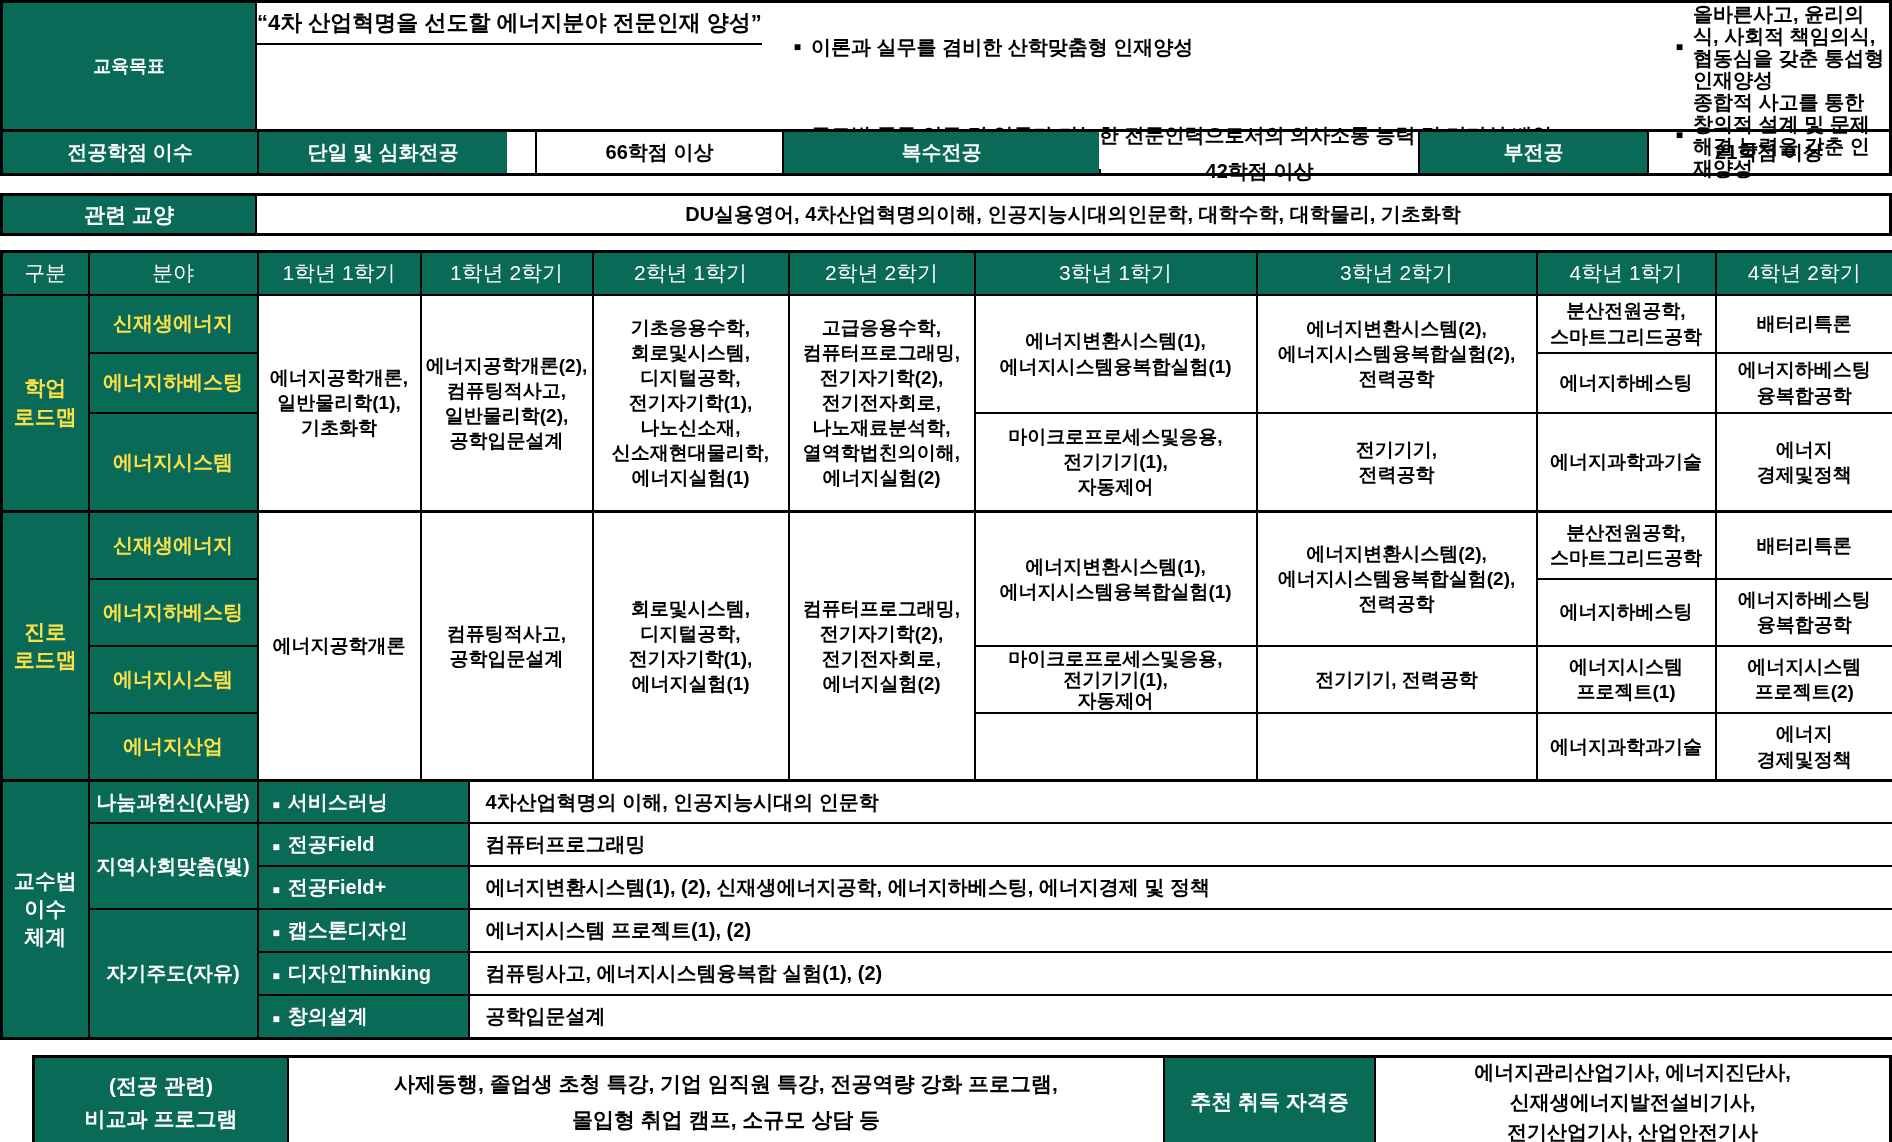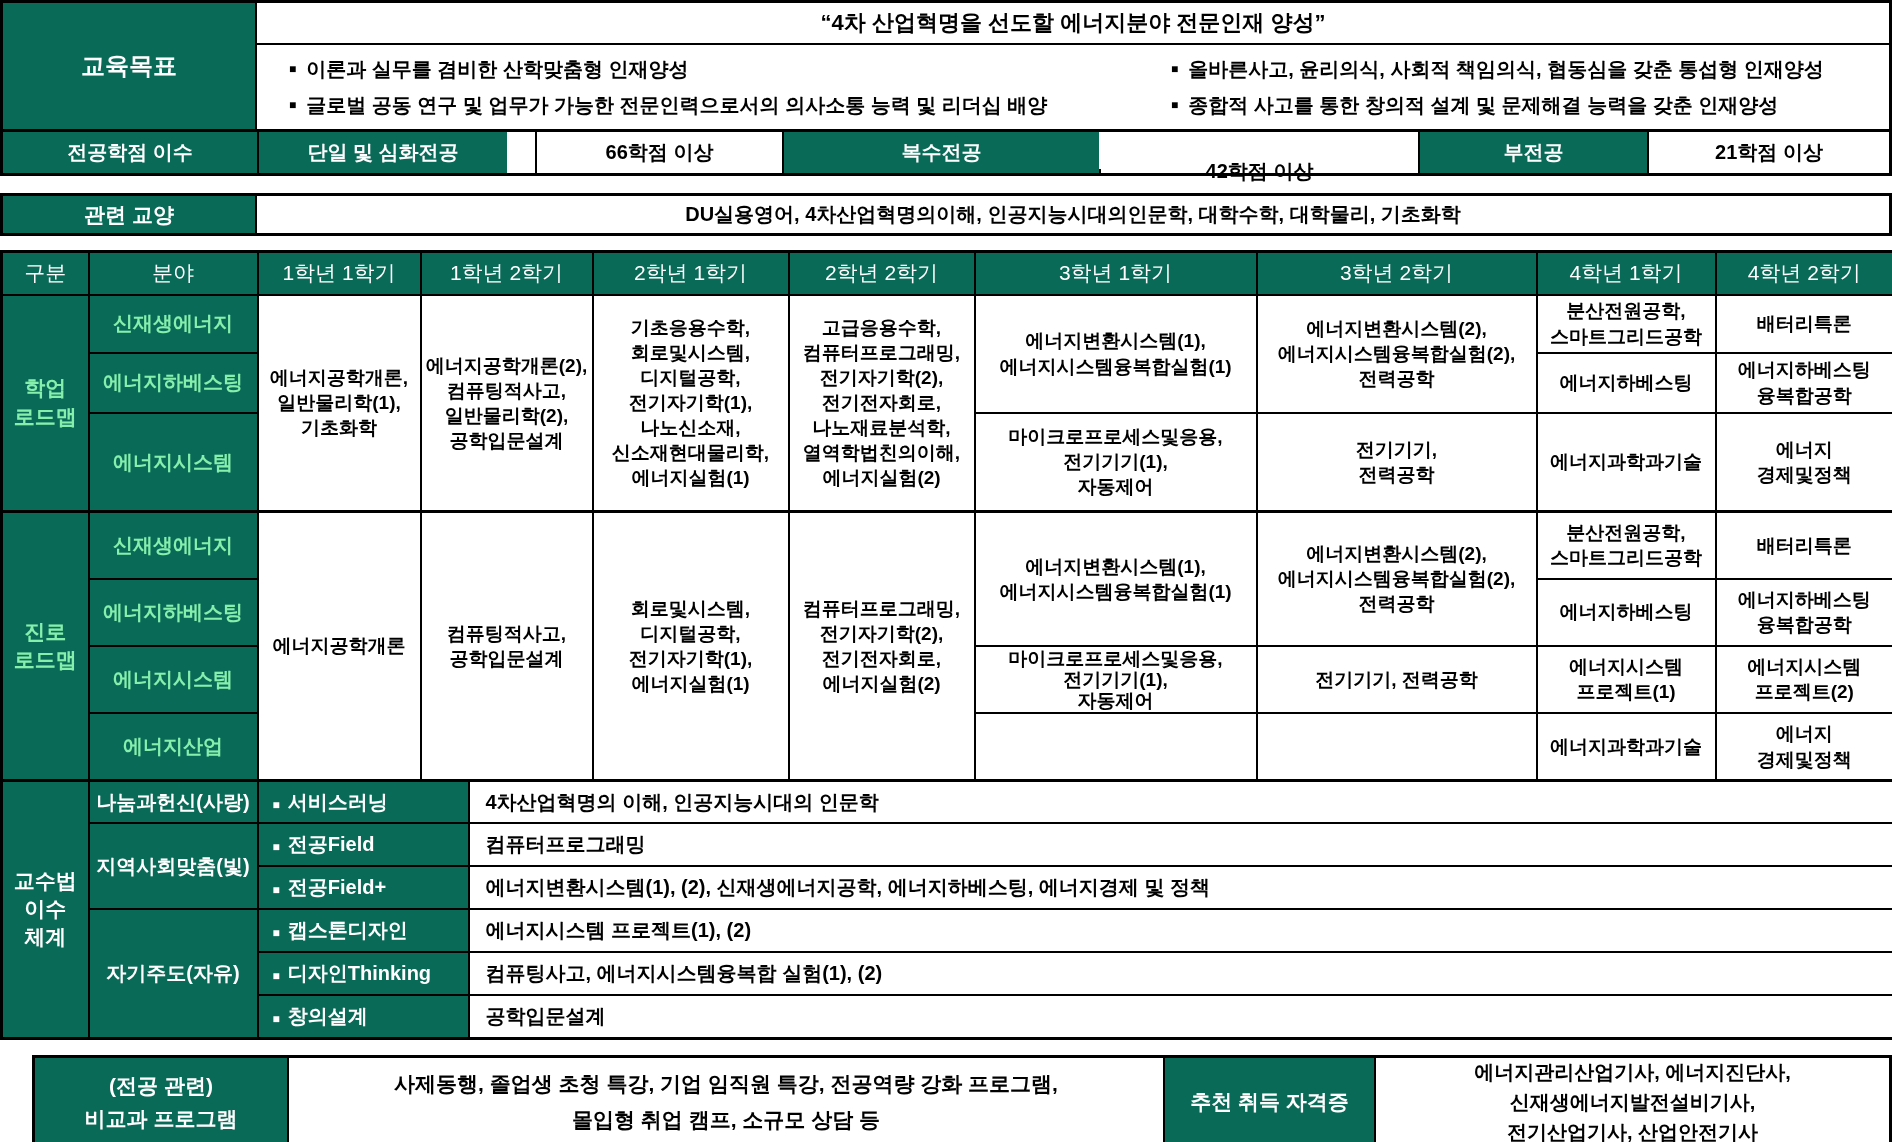--- a/index.html
+++ b/index.html
@@ -8,22 +8,22 @@
   .page {
     width:1892px; height:1142px; background:#fff; position:relative;
     font-family:"Liberation Sans", sans-serif; font-weight:bold; color:var(--ink);
   }
   .g { background:var(--green); color:#fff; }
   .pre { white-space:pre-line; }
 
   
   .goals { display:flex; height:132px; border:3px solid var(--ink); }
   .goals-label { flex:0 0 254px; border-right:2px solid var(--ink);
-    display:flex; align-items:center; justify-content:center; font-size:24px; }
-  .goals-body { flex:1; display:flex; flex-direction:column; }
+    display:flex; align-items:center; justify-content:center; font-size:18px; }
+  .goals-body { flex:1; display:flex; flex-direction:row; }
   .goals-title { height:42px; border-bottom:2px solid var(--ink);
     display:flex; align-items:center; justify-content:center; font-size:22px; }
   .goals-grid { flex:1; display:grid; grid-template-columns:882px 1fr;
     align-content:space-evenly; }
   .goal-item { display:flex; align-items:center; gap:10px; padding-left:32px;
     font-size:20px; line-height:1.1; }
   .blt { font-size:12px; line-height:1; }
 
   
   .credits { display:flex; height:47px; border:3px solid var(--ink); margin-top:-3px; }
@@ -41,21 +41,21 @@
     display:flex; align-items:center; justify-content:center; font-size:21px; }
   .liberal-body { flex:1; display:flex; align-items:center; justify-content:center; font-size:20px; }
 
   
   table { border-collapse:collapse; table-layout:fixed; width:1892px; }
   .rt { border:3px solid var(--ink); }
   .rt th, .rt td { border:2px solid var(--ink); padding:1px 2px;
     text-align:center; vertical-align:middle; white-space:pre-line; }
   .rt th { height:43px; font-size:21px; font-weight:normal; background:var(--green); color:#fff; }
   .rt td { font-size:19px; line-height:1.32; }
-  td.gcell { background:var(--green); color:#86efac; font-size:20px; }
+  td.gcell { background:var(--green); color:#fde047; font-size:20px; }
   td.seclabel { font-size:21px; line-height:1.35; }
   tr.ha1 { height:58px; } tr.ha2 { height:60px; } tr.ha3 { height:99px; }
   tr.hc { height:67px; }
   tr.sec td { border-top:3px solid var(--ink); }
   td.tight { line-height:1.12; }
 
   .pt { border:3px solid var(--ink); margin-top:-3px; }
   .pt td { border:2px solid var(--ink); padding:1px 0; text-align:center;
     vertical-align:middle; white-space:pre-line; font-size:20px; }
   .pt tr { height:43px; }

